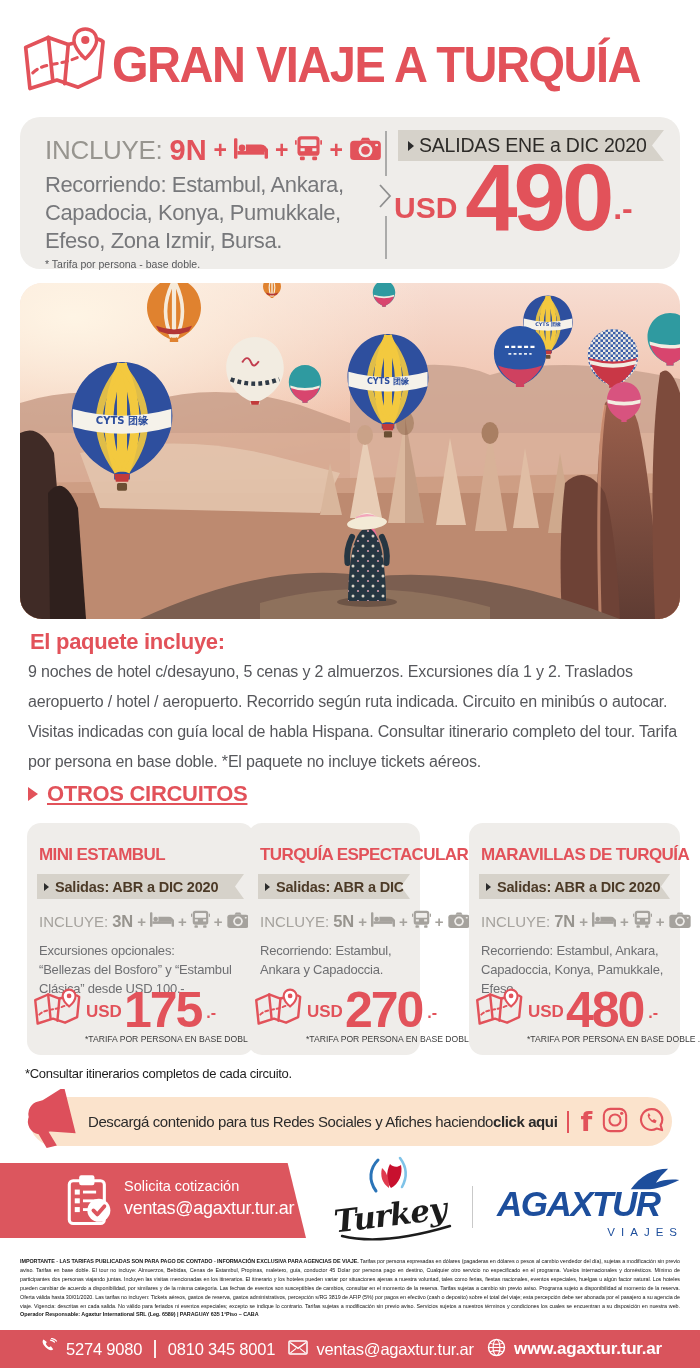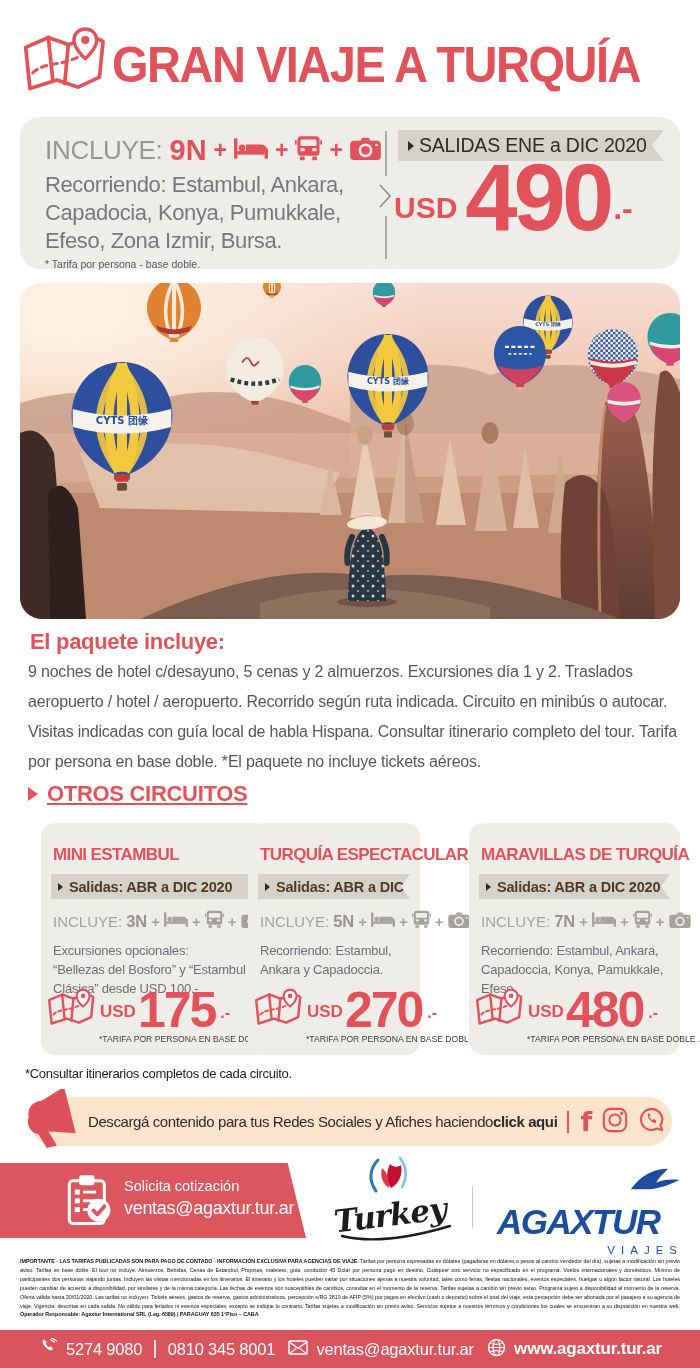--- a/index.html
+++ b/index.html
@@ -41,21 +41,21 @@
   .pkg-h { left:30px; top:629px; font-size:22px; font-weight:bold; color:#e2525a; letter-spacing:-0.3px; }
   .pkg-body { left:28px; top:657px; width:660px; font-size:16px; line-height:30px; color:#56575b; letter-spacing:-0.2px; }
 
   
   .otros { left:28px; top:781px; display:flex; align-items:center; gap:9px; }
   .tri-red { width:0; height:0; border-left:10px solid #e2525a; border-top:7px solid transparent; border-bottom:7px solid transparent; }
   .otros-t { font-size:22px; font-weight:bold; color:#e2525a; letter-spacing:-0.3px;text-decoration:underline; }
 
   
   .mini-card { position:absolute; top:823px; height:232px; background:#efedea; border-radius:14px; padding:0 12px; }
-  #card1 { left:41px; width:227px; } #card2 { left:248px; width:172px; } #card3 { left:469px; width:211px; }
+  #card1 { left:27px; width:227px; } #card2 { left:248px; width:172px; } #card3 { left:469px; width:211px; }
   .mc-title { margin-top:22px; font-size:17px; font-weight:bold; color:#e2525a; letter-spacing:-0.6px; white-space:nowrap; }
   .mc-ribbon { margin-top:9px; height:25px; background:#d6d2ca; display:flex; align-items:center; gap:6px;
                padding-left:7px; width:calc(100% + 4px); margin-left:-2px;
                clip-path:polygon(0 0,100% 0,calc(100% - 9px) 50%,100% 100%,0 100%); }
   .mc-ribbon .tri-dark { border-left-width:5px; border-top-width:4px; border-bottom-width:4px; }
   .mc-ribbon span { font-size:14.5px; font-weight:bold; color:#4c3a27; letter-spacing:-0.2px; white-space:nowrap; }
   .mc-includes { margin-top:11px; display:flex; align-items:center; gap:4px; color:#a5a29d; font-size:15px; white-space:nowrap; }
   .mc-includes .n { font-size:16.5px; font-weight:bold; color:#97948e; }
   .mc-includes .p { font-weight:bold; }
   .mc-desc { margin-top:9px; font-size:13px; line-height:19px; color:#6e6f72; letter-spacing:-0.2px; white-space:pre-line; }
@@ -82,21 +82,21 @@
   .quote { left:0; top:1163px; width:306px; height:75px; background:#dc565e;
            clip-path:polygon(0 0,94% 0,100% 100%,0 100%); color:#fff; }
   .clip-icon { position:absolute; left:66px; top:11px; }
   .quote-txt { position:absolute; left:124px; top:15px; }
   .quote-l1 { font-size:14.5px; }
   .quote-l2 { font-size:18px; letter-spacing:-0.3px; margin-top:4px; }
   .turkey { left:328px; top:1156px; width:135px; height:95px; }
   .logo-div { left:472px; top:1186px; width:1px; height:42px; background:#c9c9c9; }
   .agax { left:497px; top:1170px; width:190px; height:78px; }
   .agax .bird { position:absolute; right:4px; top:-4px; }
-  .agx { margin-top:32px; font-size:35px; font-weight:bold; font-style:italic; color:#1d4e9c; letter-spacing:-1.5px; white-space:nowrap; }
+  .agx { margin-top:14px; font-size:35px; font-weight:bold; font-style:italic; color:#1d4e9c; letter-spacing:-1.5px; white-space:nowrap; }
   .vj { font-size:11.5px; letter-spacing:6px; color:#1d4e9c; margin-top:2px; text-align:right; padding-right:4px; }
 
   .legal { left:20px; top:1257px; width:660px; font-size:5.4px; line-height:8.9px; color:#151515;
            text-align:justify; letter-spacing:-0.05px; }
   .legal b { font-weight:bold; }
 
   .contact-bar { left:0; top:1330px; width:700px; height:38px; background:#d9545c; display:flex;
                  align-items:center; justify-content:space-between; padding:0 38px 0 40px; color:#fff; }
   .cgroup { display:flex; align-items:center; gap:8px; font-size:16.5px; letter-spacing:-0.2px; white-space:nowrap; }
   .pdiv { width:1.5px; height:18px; background:#fff; opacity:.9; margin:0 4px; }

